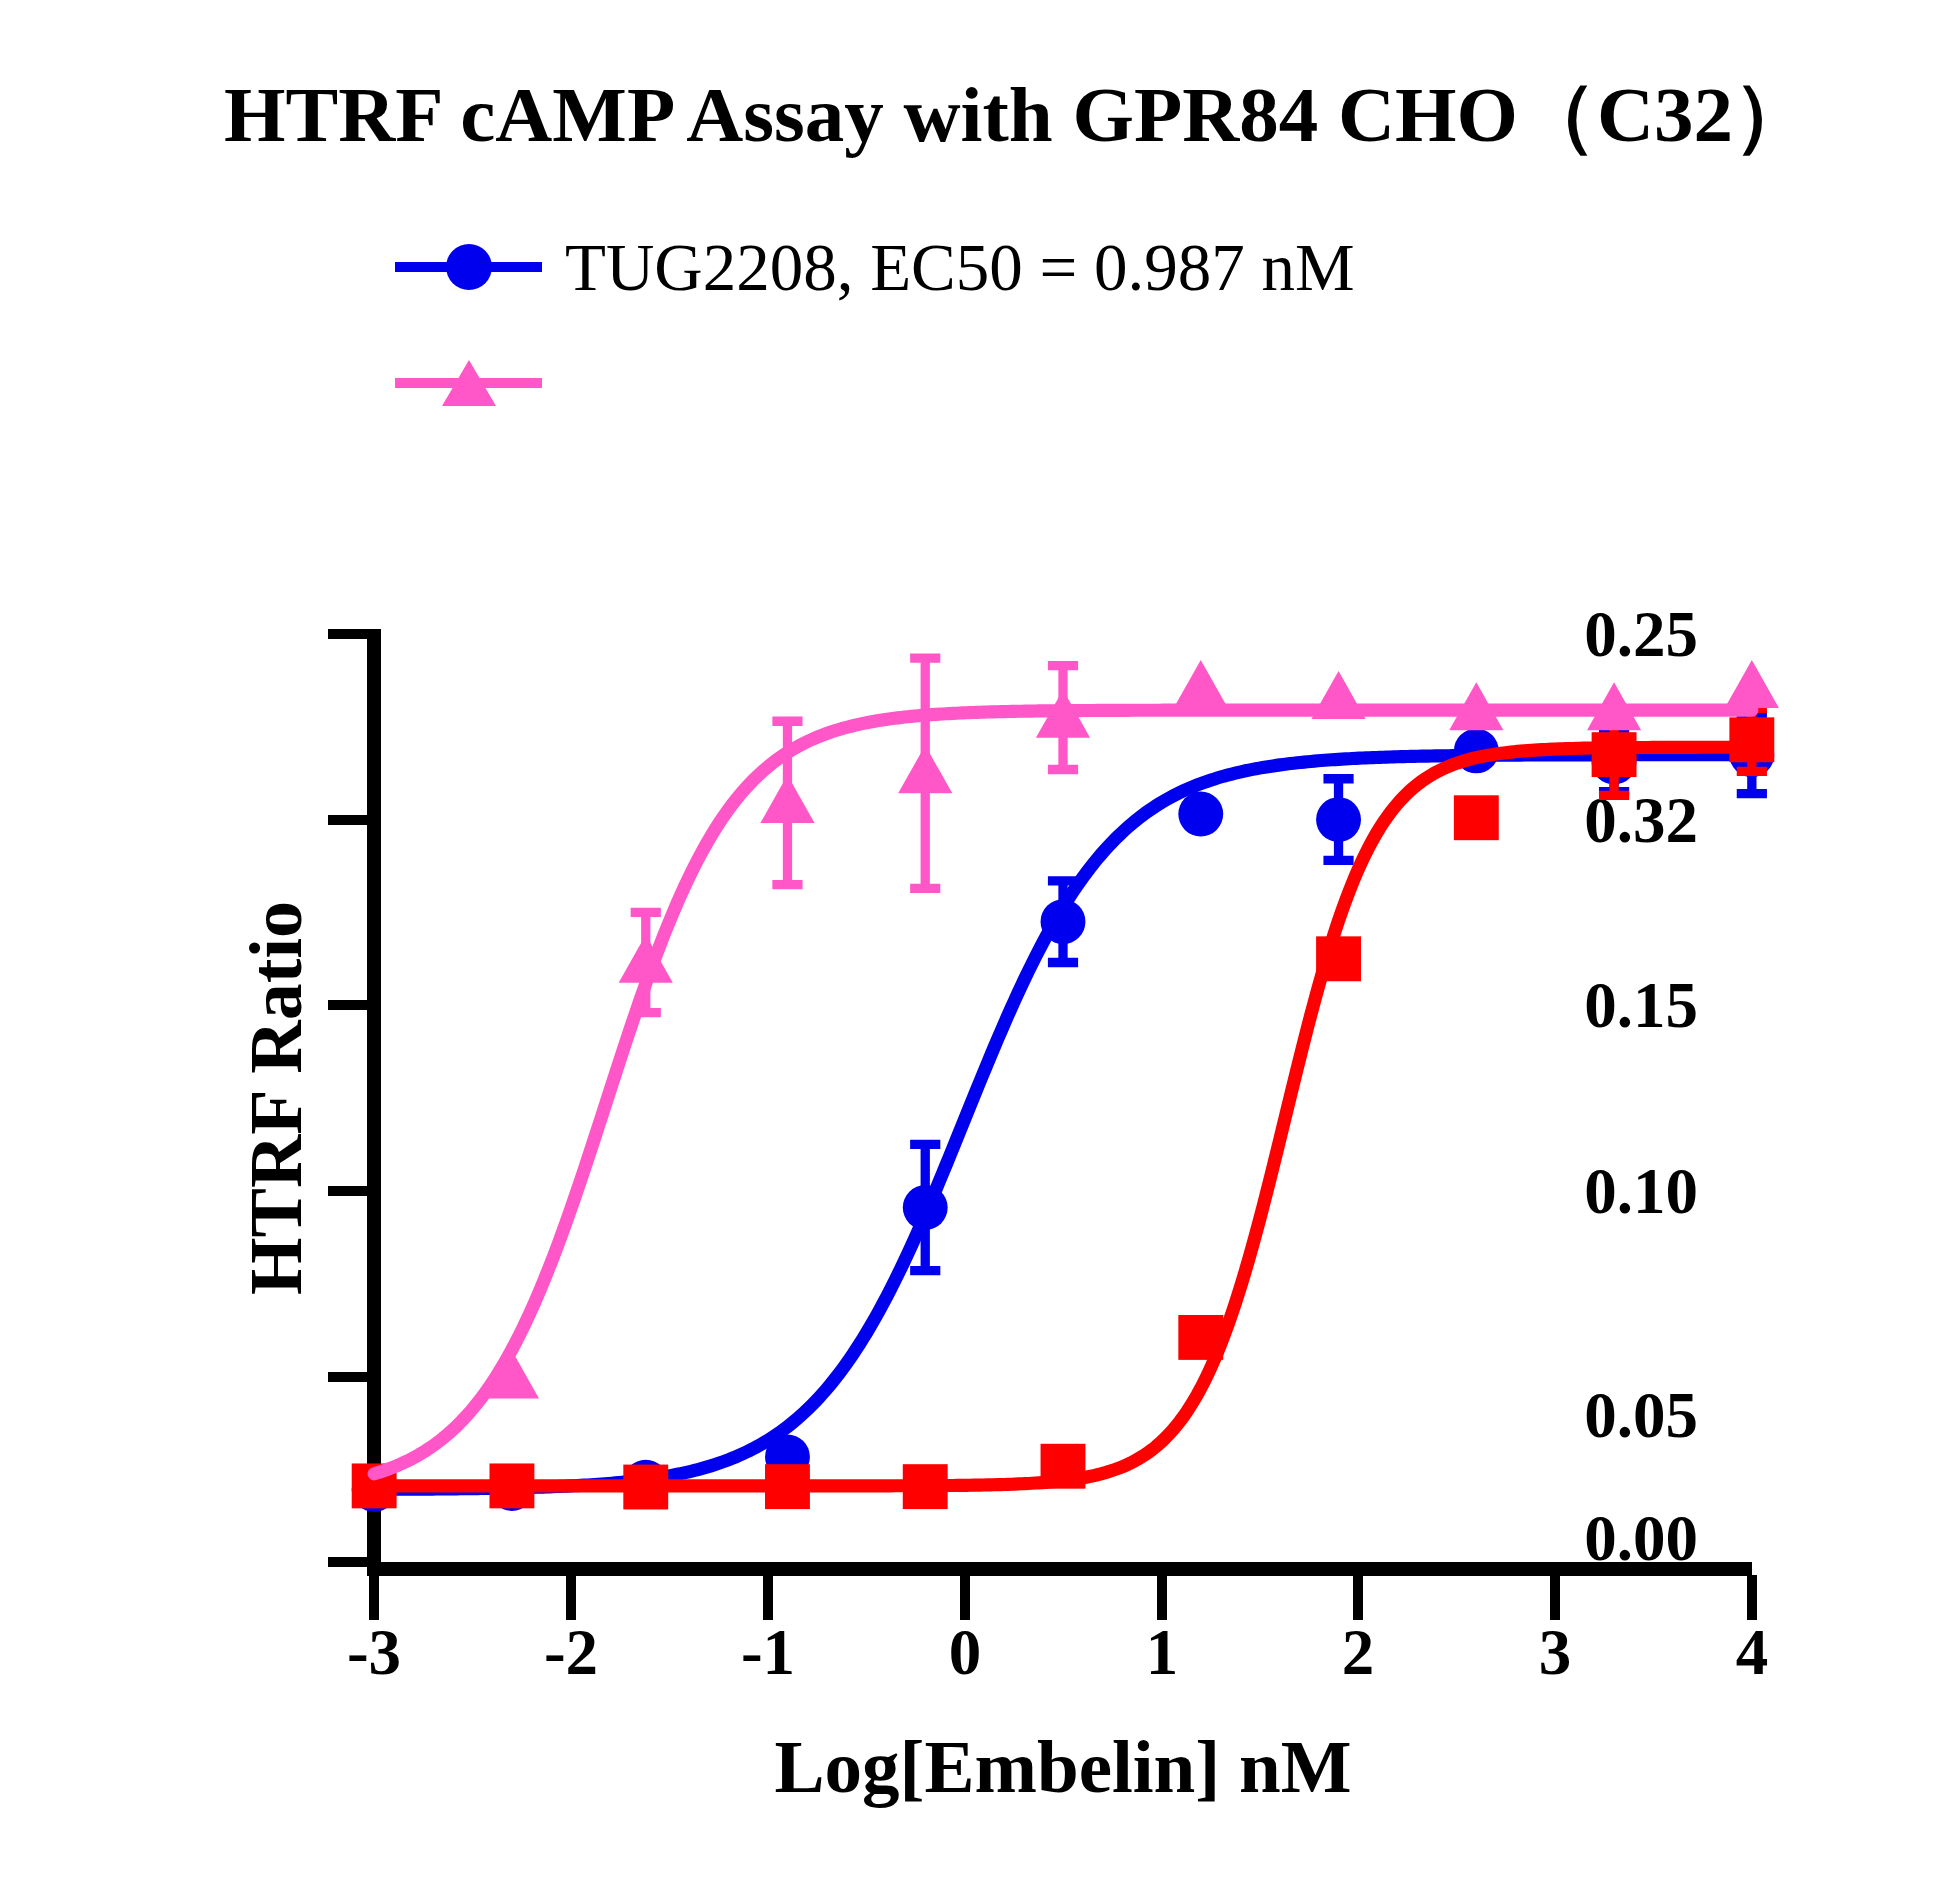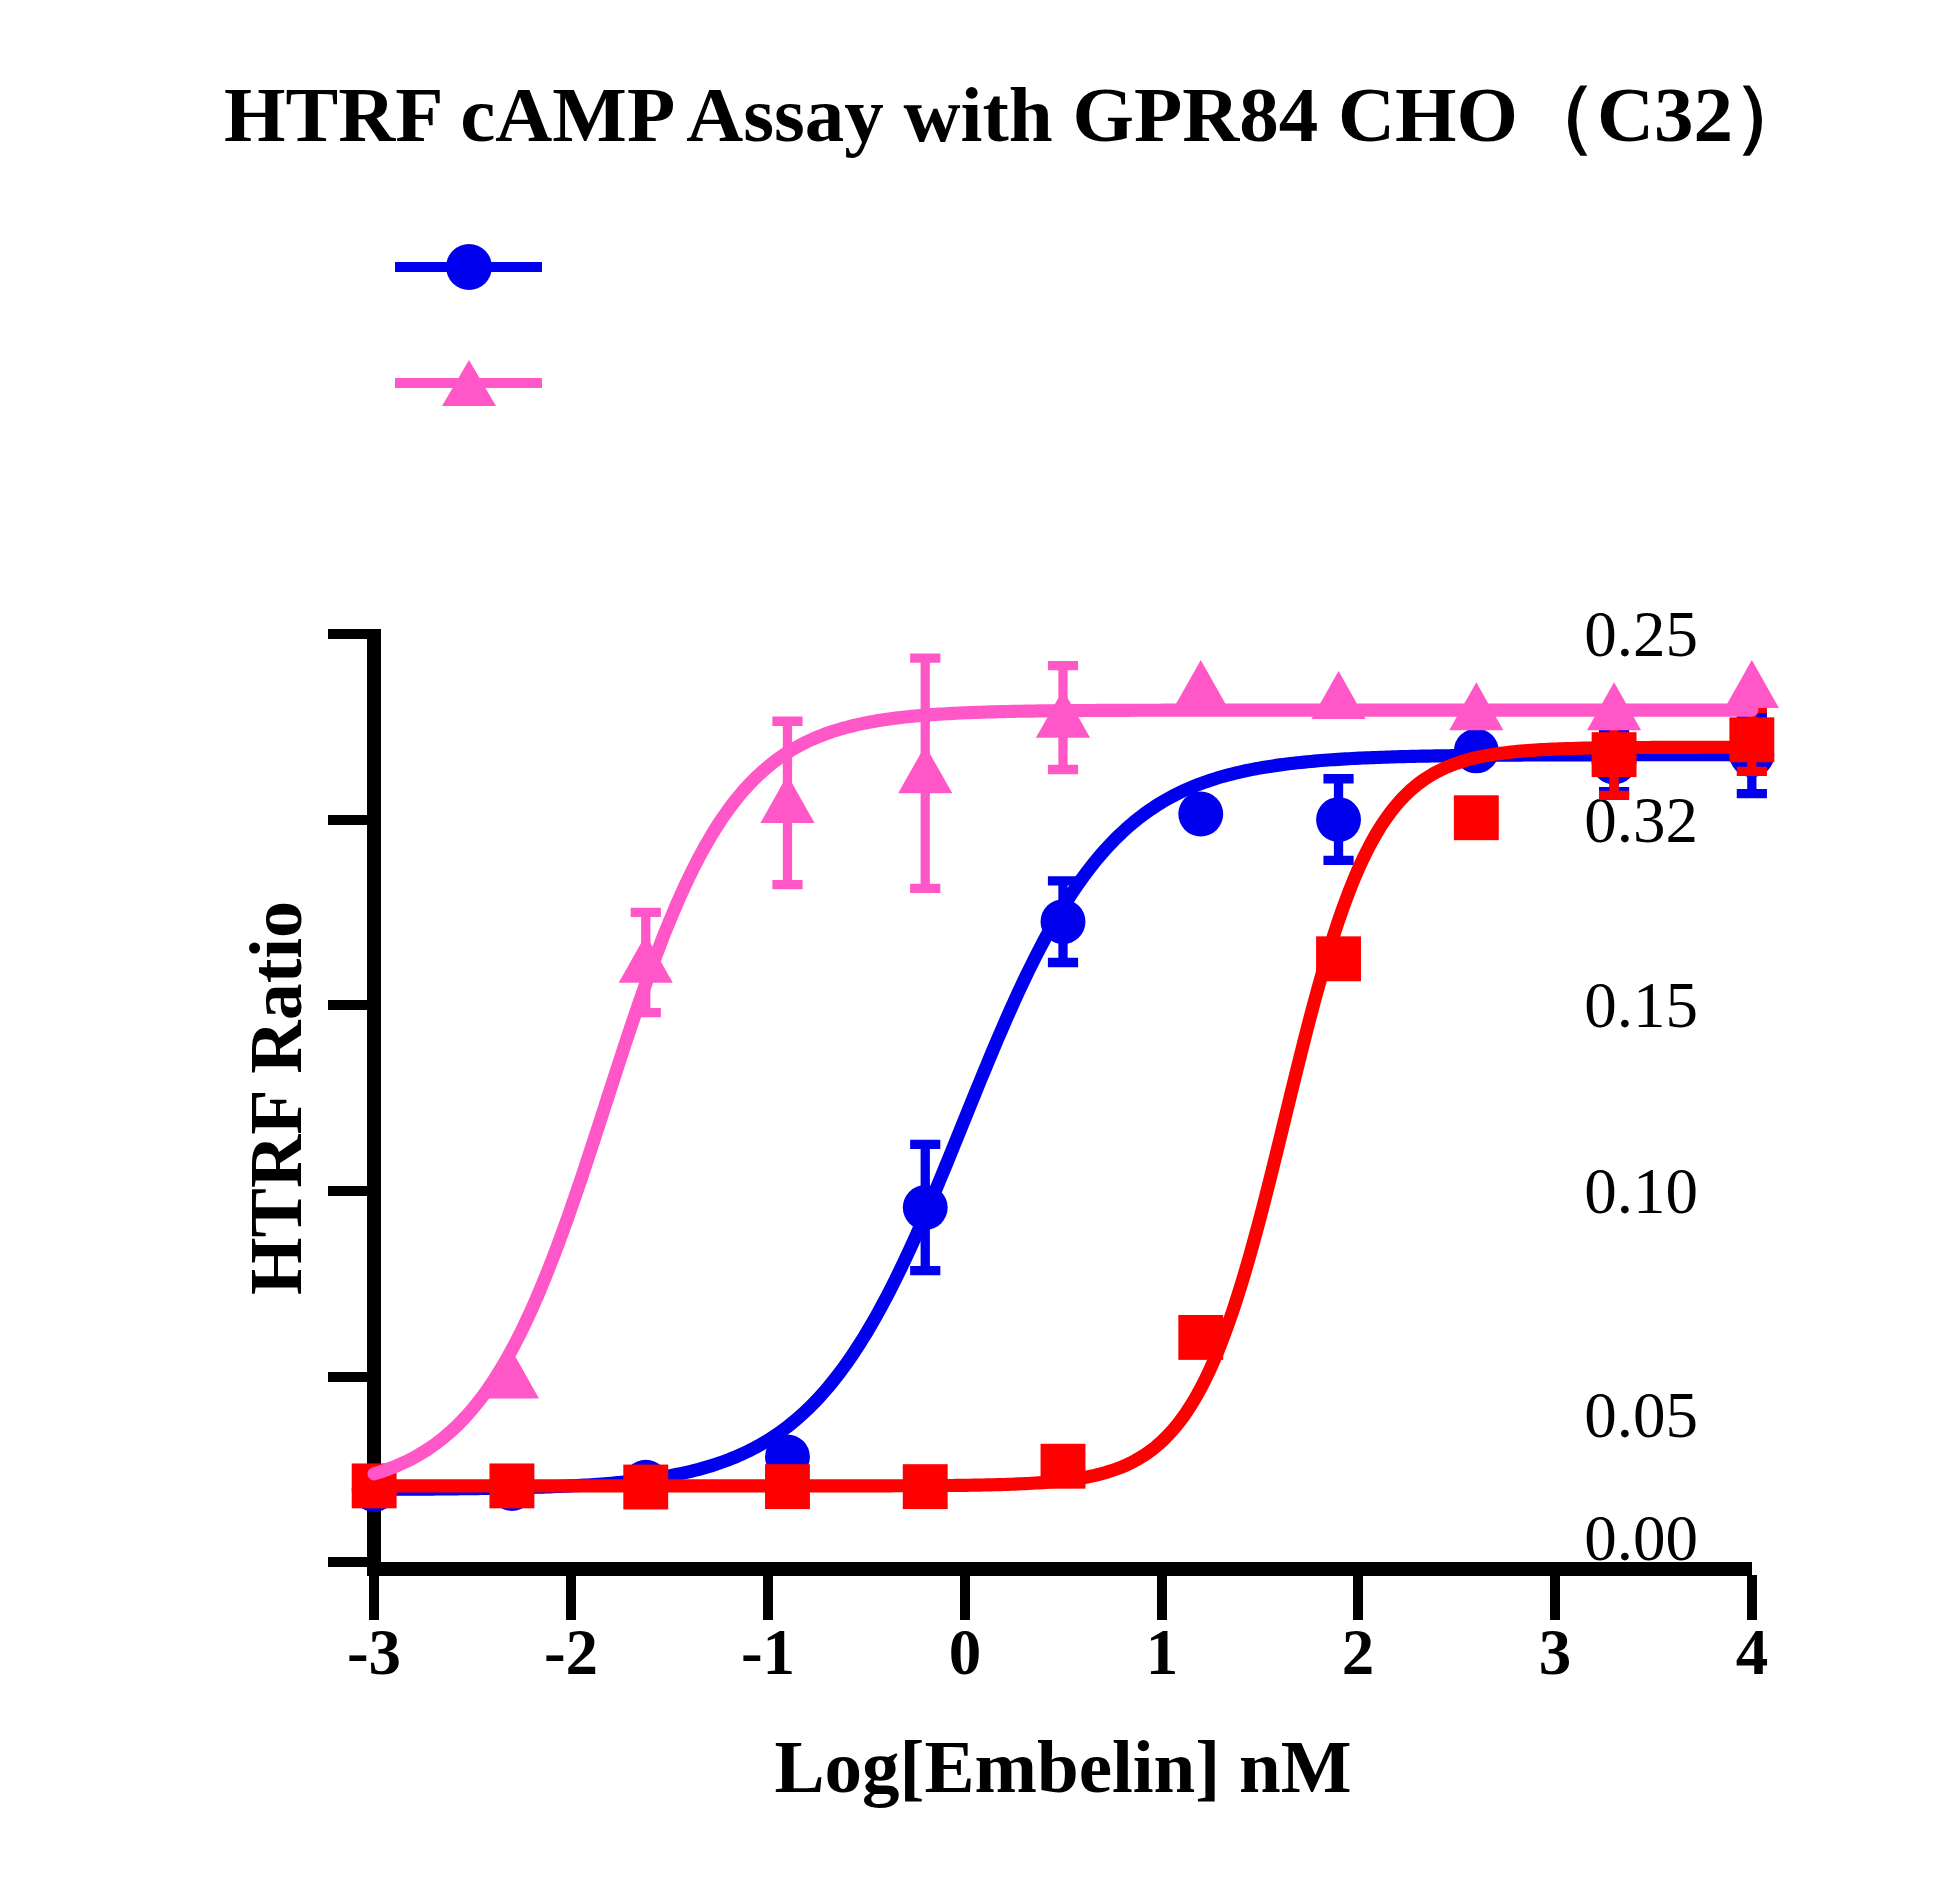--- a/index.html
+++ b/index.html
@@ -67,21 +67,21 @@
     width:14px;height:939px;background:#000;
   }
   #axis-x{
     position:absolute;left:-7px;bottom:-14px;
     width:1385px;height:14px;background:#000;
   }
   .ytick{position:absolute;left:-46px;width:40px;height:10px;background:#000;}
   .xtick{position:absolute;bottom:-58px;width:10px;height:45px;background:#000;}
   .ytick-label{
     position:absolute;right:54px;
-    font-size:65px;font-weight:normal;
+    font-size:65px;font-weight:bold;
     transform:translateY(-50%);
     white-space:nowrap;text-align:left;
   }
   .xtick-label{
     position:absolute;bottom:-128px;
     font-size:65px;font-weight:bold;
     transform:translateX(-50%);
     white-space:nowrap;
   }
 
@@ -111,20 +111,21 @@
 <div id="figure">
 
   <div id="chart-title">HTRF cAMP Assay with GPR84 CHO（C32）</div>
 
   <div id="legend">
     <div class="legend-row">
       <span class="legend-key">
         <span class="key-line" style="background: rgb(0, 0, 238);"></span>
         <span class="key-marker mk-circle" style="background: rgb(0, 0, 238);"></span>
       </span>
+      <span class="legend-label">TUG2208, EC50 = 0.987 nM</span>
     </div>
     <div class="legend-row">
       <span class="legend-key">
         <span class="key-line" style="background: rgb(255, 87, 200);"></span>
         <span class="key-marker mk-tri" style="border-bottom: 46px solid rgb(255, 87, 200);"></span>
       </span>
     </div>
   </div>
 
   <div id="plot">

